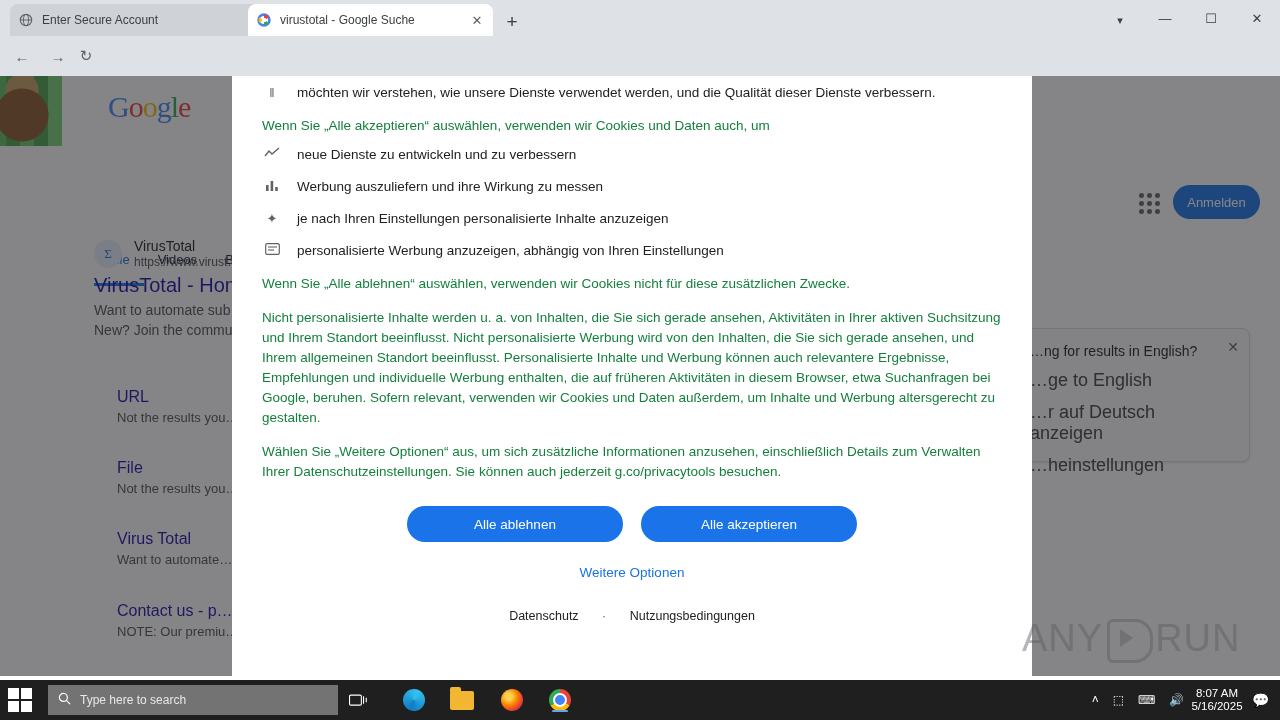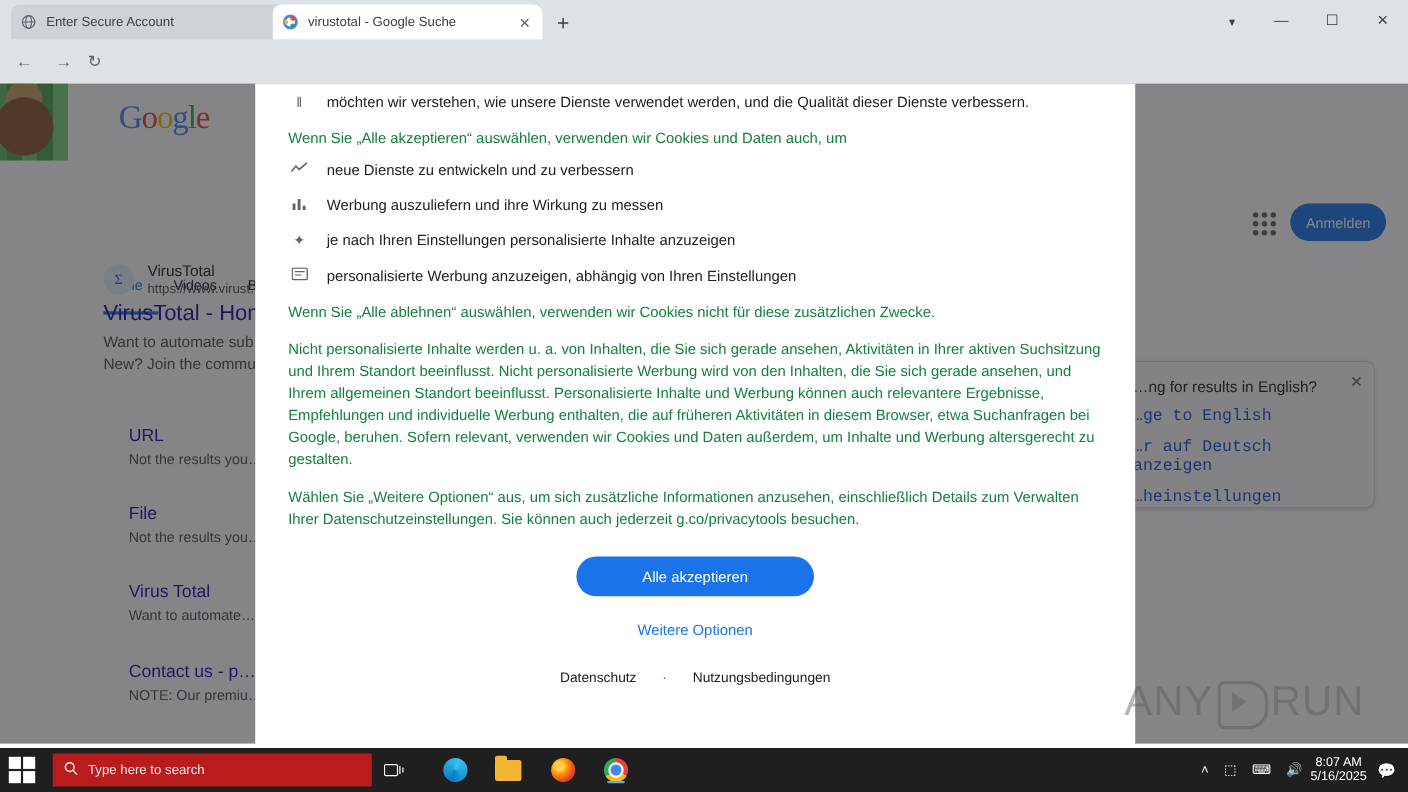--- a/index.html
+++ b/index.html
@@ -121,21 +121,21 @@
   .sublink { position:absolute; left:117px; width:420px; }
   .sublink .sl-title { font-size:16px; color:#1a0dab; }
   .sublink .sl-desc { font-size:13px; color:#4d5156; margin-top:4px; }
 
   .lang-box {
     position:absolute; left:1013px; top:252px; width:237px; height:134px;
     background:#fbfbfb; border:1px solid #dadce0; border-radius:8px; padding:14px 16px;
     box-shadow:0 1px 3px rgba(60,64,67,.15);
   }
   .lang-box .lb-title { font-size:14px; color:#202124; }
-  .lang-box .lb-link { font-size:15px; color:#1d4ed8; margin-top:11px;font-family:Liberation Mono, monospace; }
+  .lang-box .lb-link { font-size:18px; color:#404040; margin-top:11px; }
   .lang-box .lb-close { position:absolute; right:10px; top:10px; color:#5f6368; font-size:14px; }
 
   
   .scrim { position:absolute; left:0; top:76px; width:1280px; height:600px; background:rgba(32,33,36,0.55); }
   .modal {
     position:absolute; left:232px; top:76px; width:800px; height:601px;
     background:#fff; overflow:hidden;
   }
   .modal-inner { position:absolute; left:0; top:0; width:800px; padding:0 30px; }
   .m-text { font-size:13.5px; color:#15803d; line-height:20px; }
@@ -179,21 +179,21 @@
 
   
   .taskbar { position:absolute; left:0; top:680px; width:1280px; height:40px; background:#1f1f1f; }
   .start {
     position:absolute; left:8px; top:8px; width:24px; height:24px;
     display:grid; grid-template-columns:11px 11px; grid-template-rows:11px 11px; gap:2px;
   }
   .start i { background:#ffffff; display:block; }
   .search-box {
     position:absolute; left:48px; top:5px; width:290px; height:30px;
-    background:#b91c1c; display:flex; align-items:center; padding:0 10px;
+    background:#737373; display:flex; align-items:center; padding:0 10px;
   }
   .search-box .s-ico { color:#fff; font-size:13px; margin-right:9px; }
   .search-box .s-txt { color:#e8e8e8; font-size:12px; }
   .tb-icon { position:absolute; top:6px; width:28px; height:28px; display:flex; align-items:center; justify-content:center; }
   .tray { position:absolute; right:0; top:0; height:40px; display:flex; align-items:center; color:#fff; font-size:11px; }
   .tray .t-ico { margin:0 7px; font-size:12px; }
   .clock { text-align:center; line-height:13px; margin-right:10px; font-size:11.5px; }
   .notif { margin-right:10px; font-size:14px; }
   .active-underline { position:absolute; bottom:2px; left:6px; width:16px; height:2px; background:#60a5fa; border-radius:1px; }
 
@@ -378,20 +378,21 @@
         </div>
         <div class="b-txt">personalisierte Werbung anzuzeigen, abhängig von Ihren Einstellungen</div>
       </div>
     </div>
 
     <p class="m-text m-para">Wenn Sie „Alle ablehnen“ auswählen, verwenden wir Cookies nicht für diese zusätzlichen Zwecke.</p>
     <p class="m-text m-para">Nicht personalisierte Inhalte werden u. a. von Inhalten, die Sie sich gerade ansehen, Aktivitäten in Ihrer aktiven Suchsitzung und Ihrem Standort beeinflusst. Nicht personalisierte Werbung wird von den Inhalten, die Sie sich gerade ansehen, und Ihrem allgemeinen Standort beeinflusst. Personalisierte Inhalte und Werbung können auch relevantere Ergebnisse, Empfehlungen und individuelle Werbung enthalten, die auf früheren Aktivitäten in diesem Browser, etwa Suchanfragen bei Google, beruhen. Sofern relevant, verwenden wir Cookies und Daten außerdem, um Inhalte und Werbung altersgerecht zu gestalten.</p>
     <p class="m-text m-para">Wählen Sie „Weitere Optionen“ aus, um sich zusätzliche Informationen anzusehen, einschließlich Details zum Verwalten Ihrer Datenschutzeinstellungen. Sie können auch jederzeit g.co/privacytools besuchen.</p>
 
     <div class="btn-row">
+      <div class="m-btn">Alle ablehnen</div>
       <div class="m-btn">Alle akzeptieren</div>
     </div>
 
     <div class="more-opts">Weitere Optionen</div>
 
     <div class="foot-links">
       <span>Datenschutz</span>
       <span class="foot-sep">·</span>
       <span>Nutzungsbedingungen</span>
     </div>

